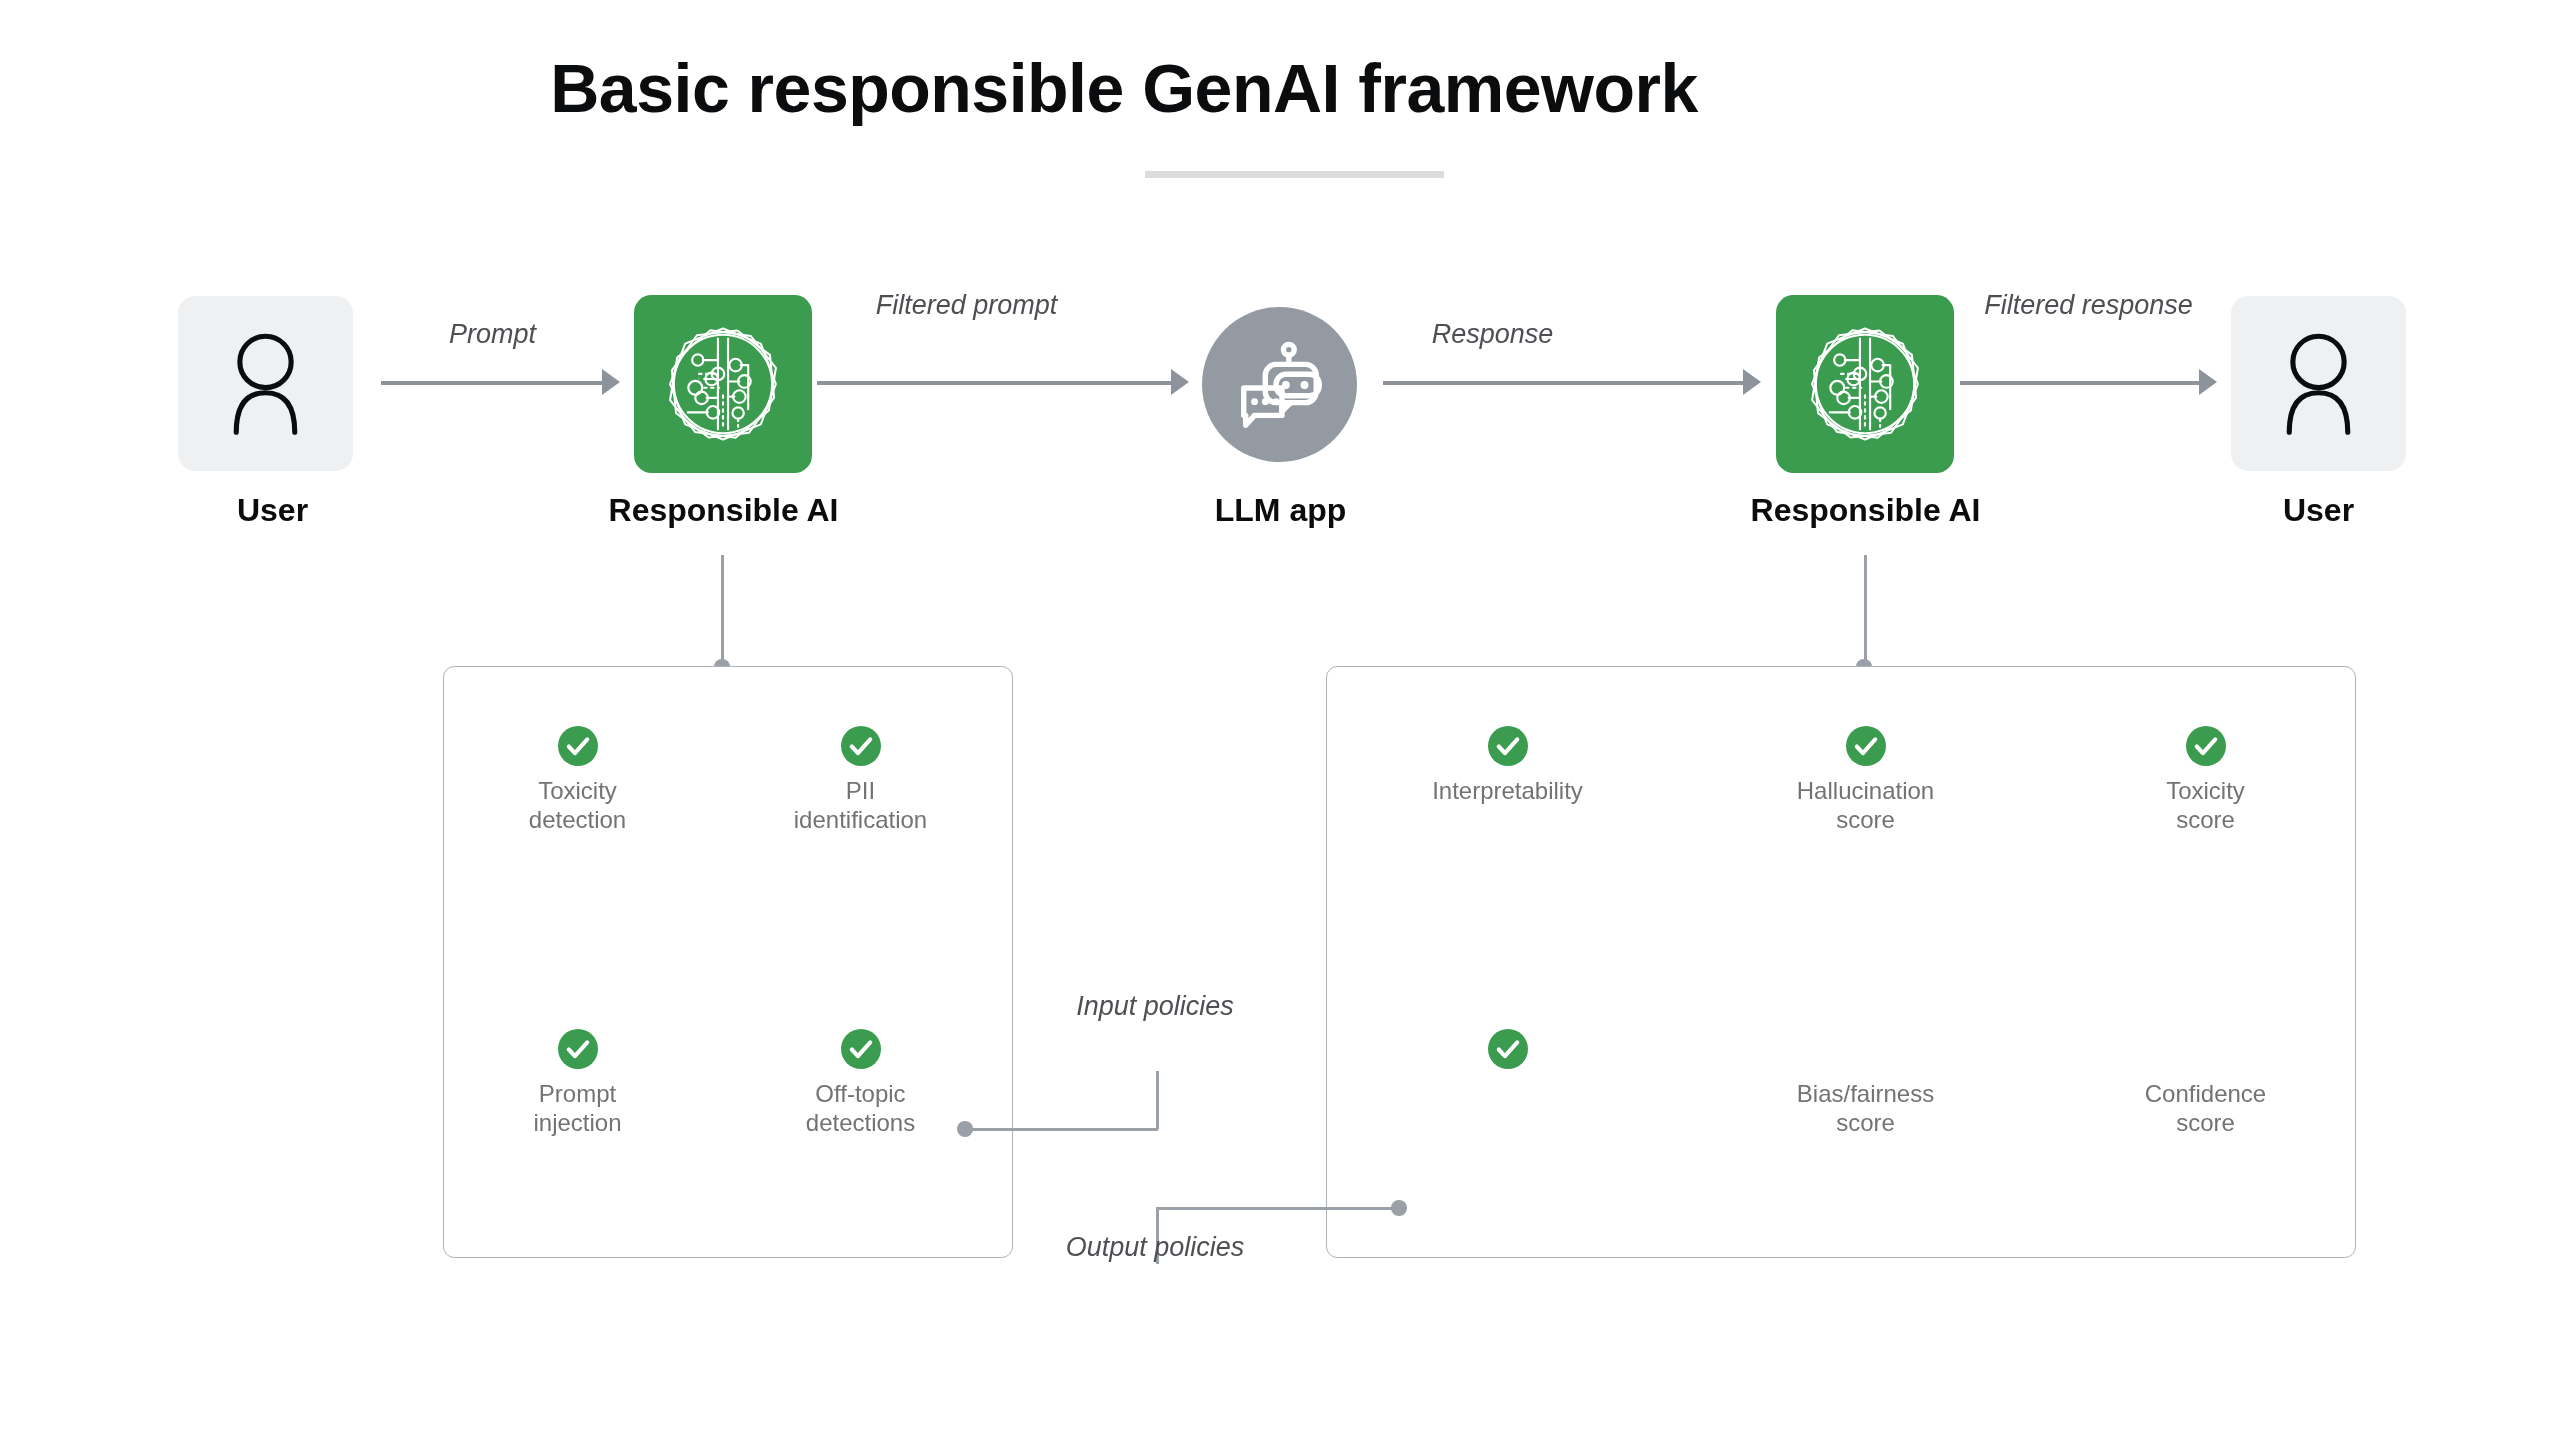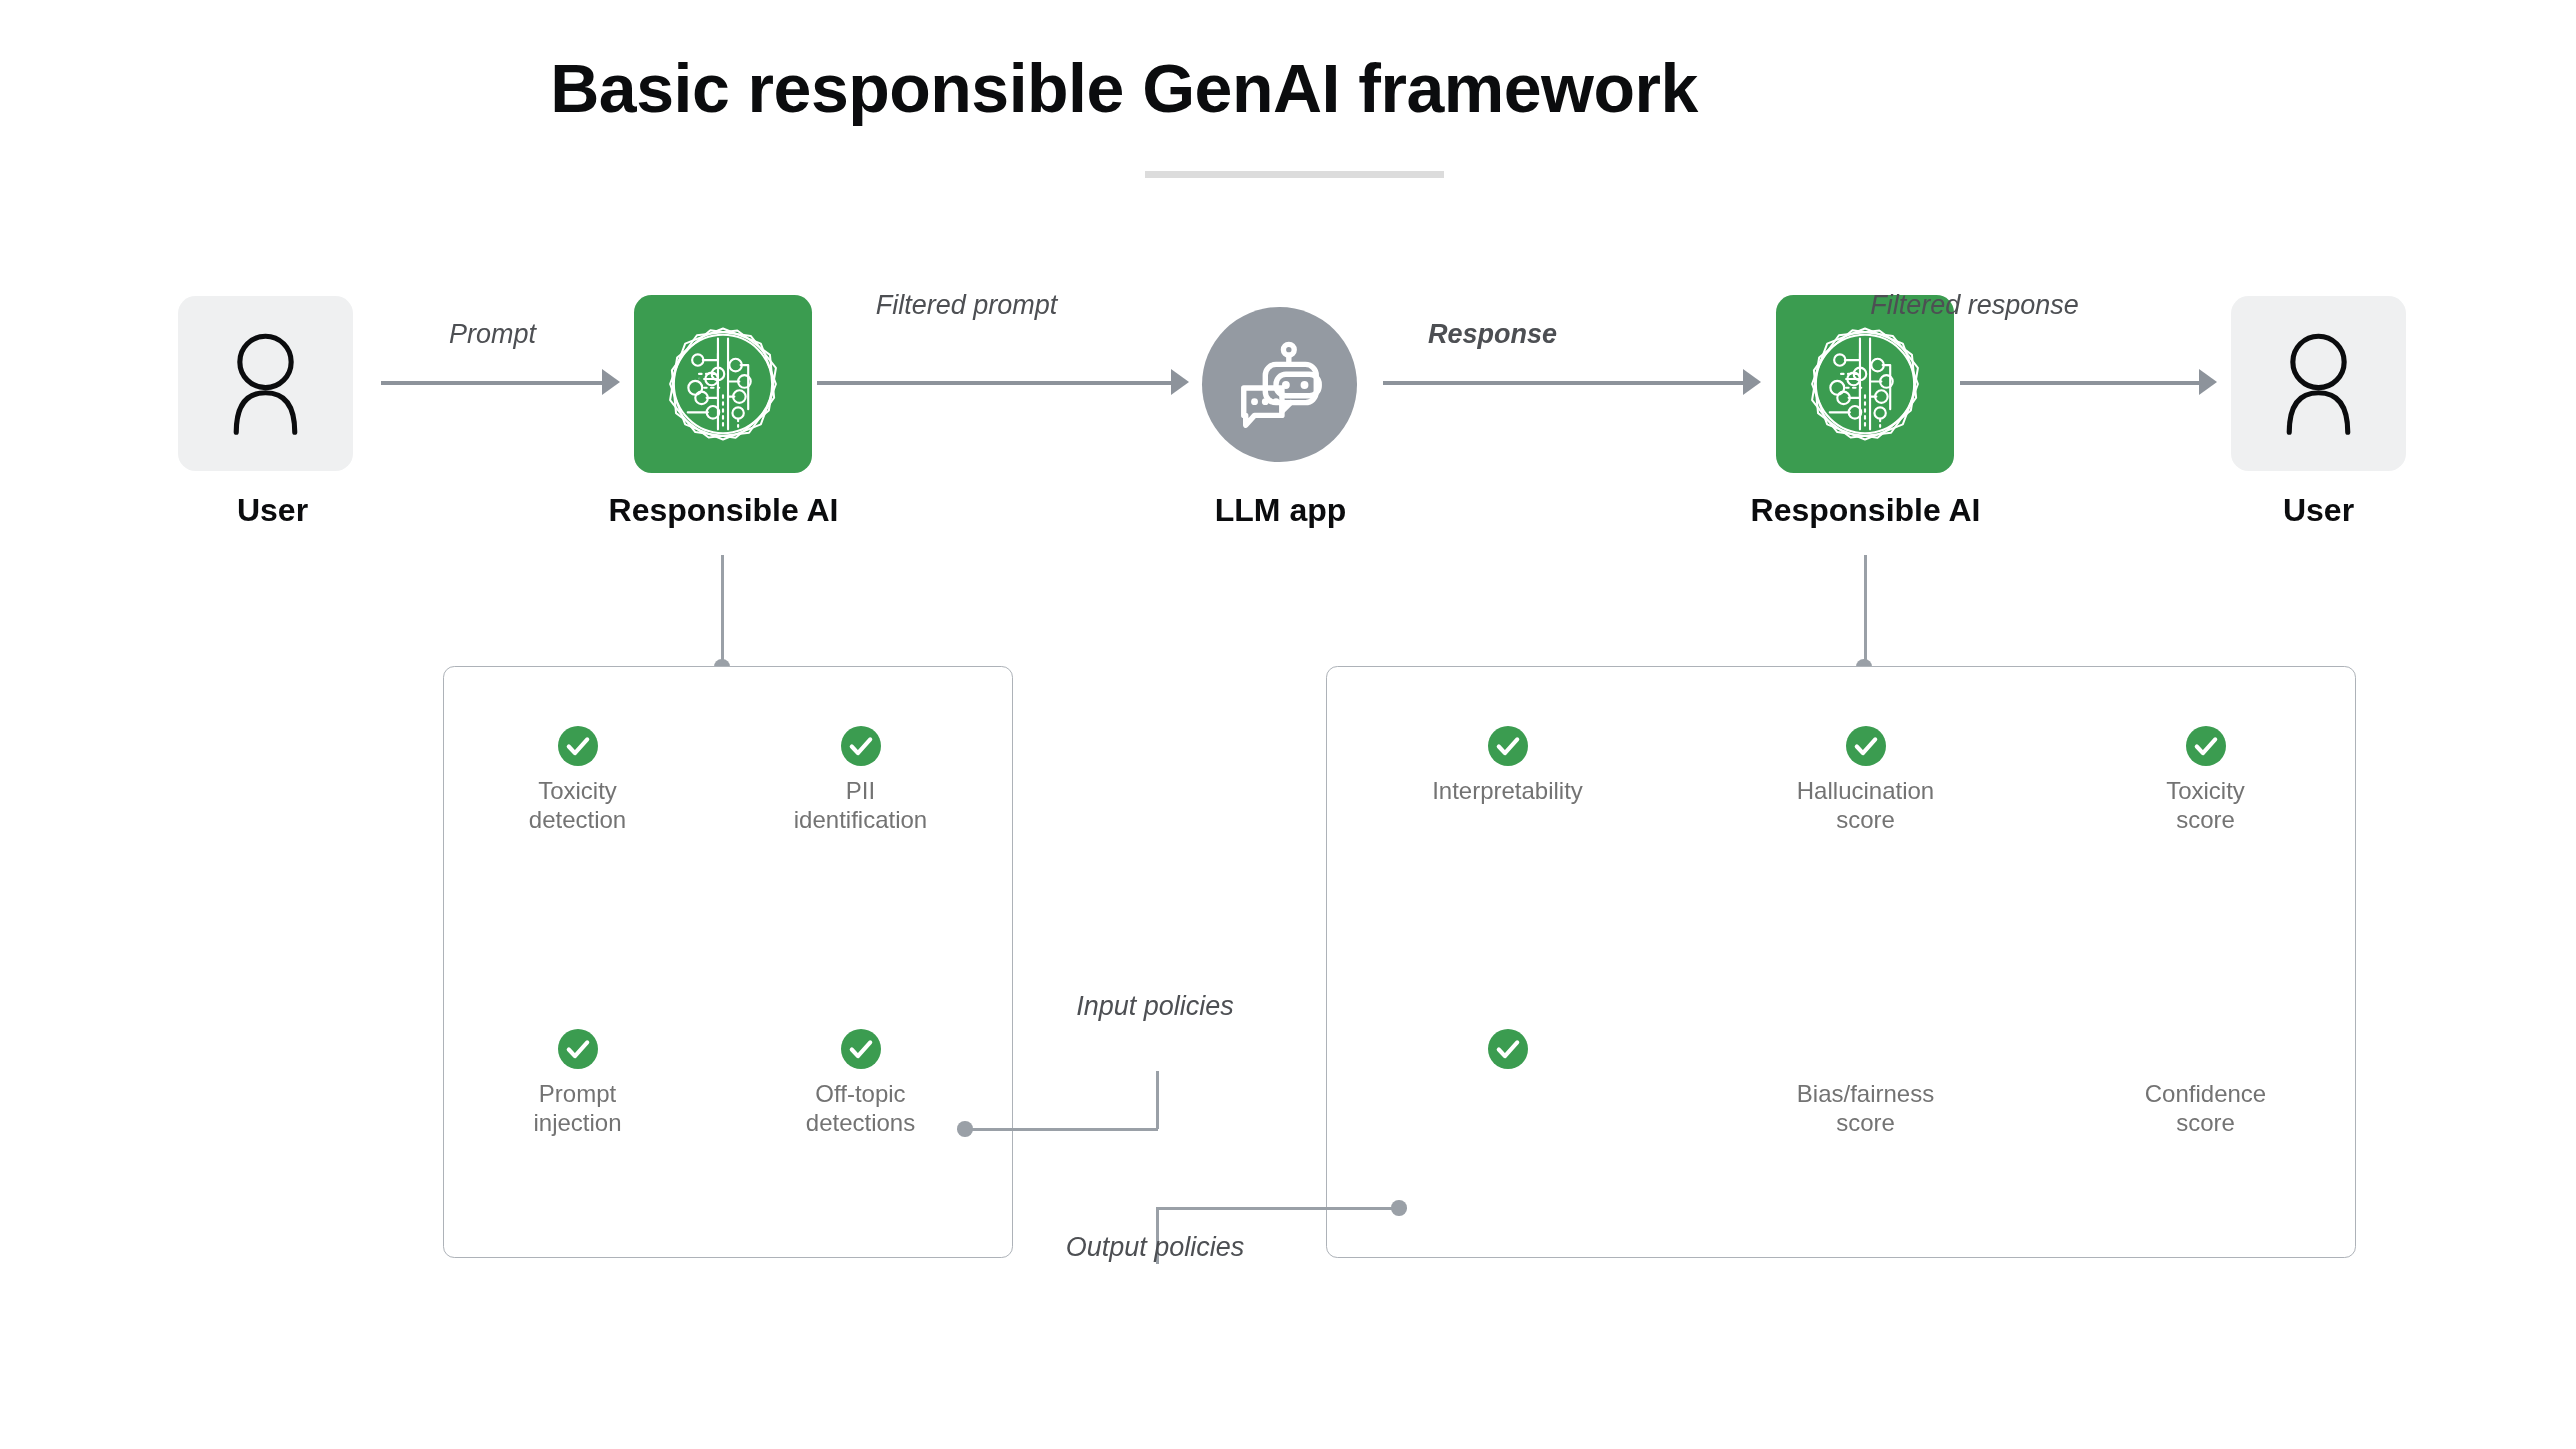--- a/index.html
+++ b/index.html
@@ -157,21 +157,21 @@
       <circle cx="112" cy="100" r="8"></circle>
       <circle cx="150" cy="100" r="8"></circle>
       <circle cx="48" cy="134" r="7"></circle>
       <circle cx="70" cy="134" r="7"></circle>
       <circle cx="92" cy="134" r="7"></circle>
     </g>
   </svg>
 </div>
 <div class="node-label" style="left:1100px;top:492px;">LLM app</div>
 
-<div class="abs edge-label" style="left:1348px;top:319px;font-weight:bold;">Response</div>
+<div class="abs edge-label" style="left:1348px;top:319px;">Response</div>
 <div class="abs arrow-line" style="left:1383px;top:381px;width:362px;"></div>
 <div class="abs arrow-head" style="left:1743px;top:369px;"></div>
 
 <div class="abs rai-box" style="left:1776px;top:295px;">
   <svg width="126" height="126" viewBox="0 0 200 200">
     <g fill="none" stroke="#ffffff" stroke-width="3.2" stroke-linejoin="round">
       <polygon points="100,12 160,36 184,100 160,164 100,188 40,164 16,100 40,36"></polygon>
       <polygon points="100,12 160,36 184,100 160,164 100,188 40,164 16,100 40,36" transform="rotate(15 100 100)"></polygon>
       <polygon points="100,12 160,36 184,100 160,164 100,188 40,164 16,100 40,36" transform="rotate(30 100 100)"></polygon>
       <circle cx="100" cy="100" r="78"></circle>
@@ -199,21 +199,21 @@
       <circle cx="134" cy="96" r="10"></circle>
       <path d="M108 120 L118 120"></path>
       <circle cx="126" cy="120" r="10"></circle>
       <circle cx="124" cy="146" r="9"></circle>
       <line x1="124" y1="156" x2="124" y2="168" stroke-dasharray="3 6"></line>
     </g>
   </svg>
 </div>
 <div class="node-label" style="left:1685px;top:492px;">Responsible AI</div>
 
-<div class="abs edge-label" style="left:1830px;top:290px;text-align:center;">Filtered
+<div class="abs edge-label" style="left:1944px;top:290px;text-align:center;">Filtered
 response</div>
 <div class="abs arrow-line" style="left:1960px;top:381px;width:240px;"></div>
 <div class="abs arrow-head" style="left:2199px;top:369px;"></div>
 
 <div class="abs user-box" style="left:2231px;top:296px;">
   <svg width="77" height="103" viewBox="0 0 150 200">
     <circle cx="75" cy="58" r="50" fill="none" stroke="#0b0c0e" stroke-width="10"></circle>
     <path d="M18 195 C18 140 40 118 75 118 C110 118 132 140 132 195" fill="none" stroke="#0b0c0e" stroke-width="10" stroke-linecap="round"></path>
   </svg>
 </div>

